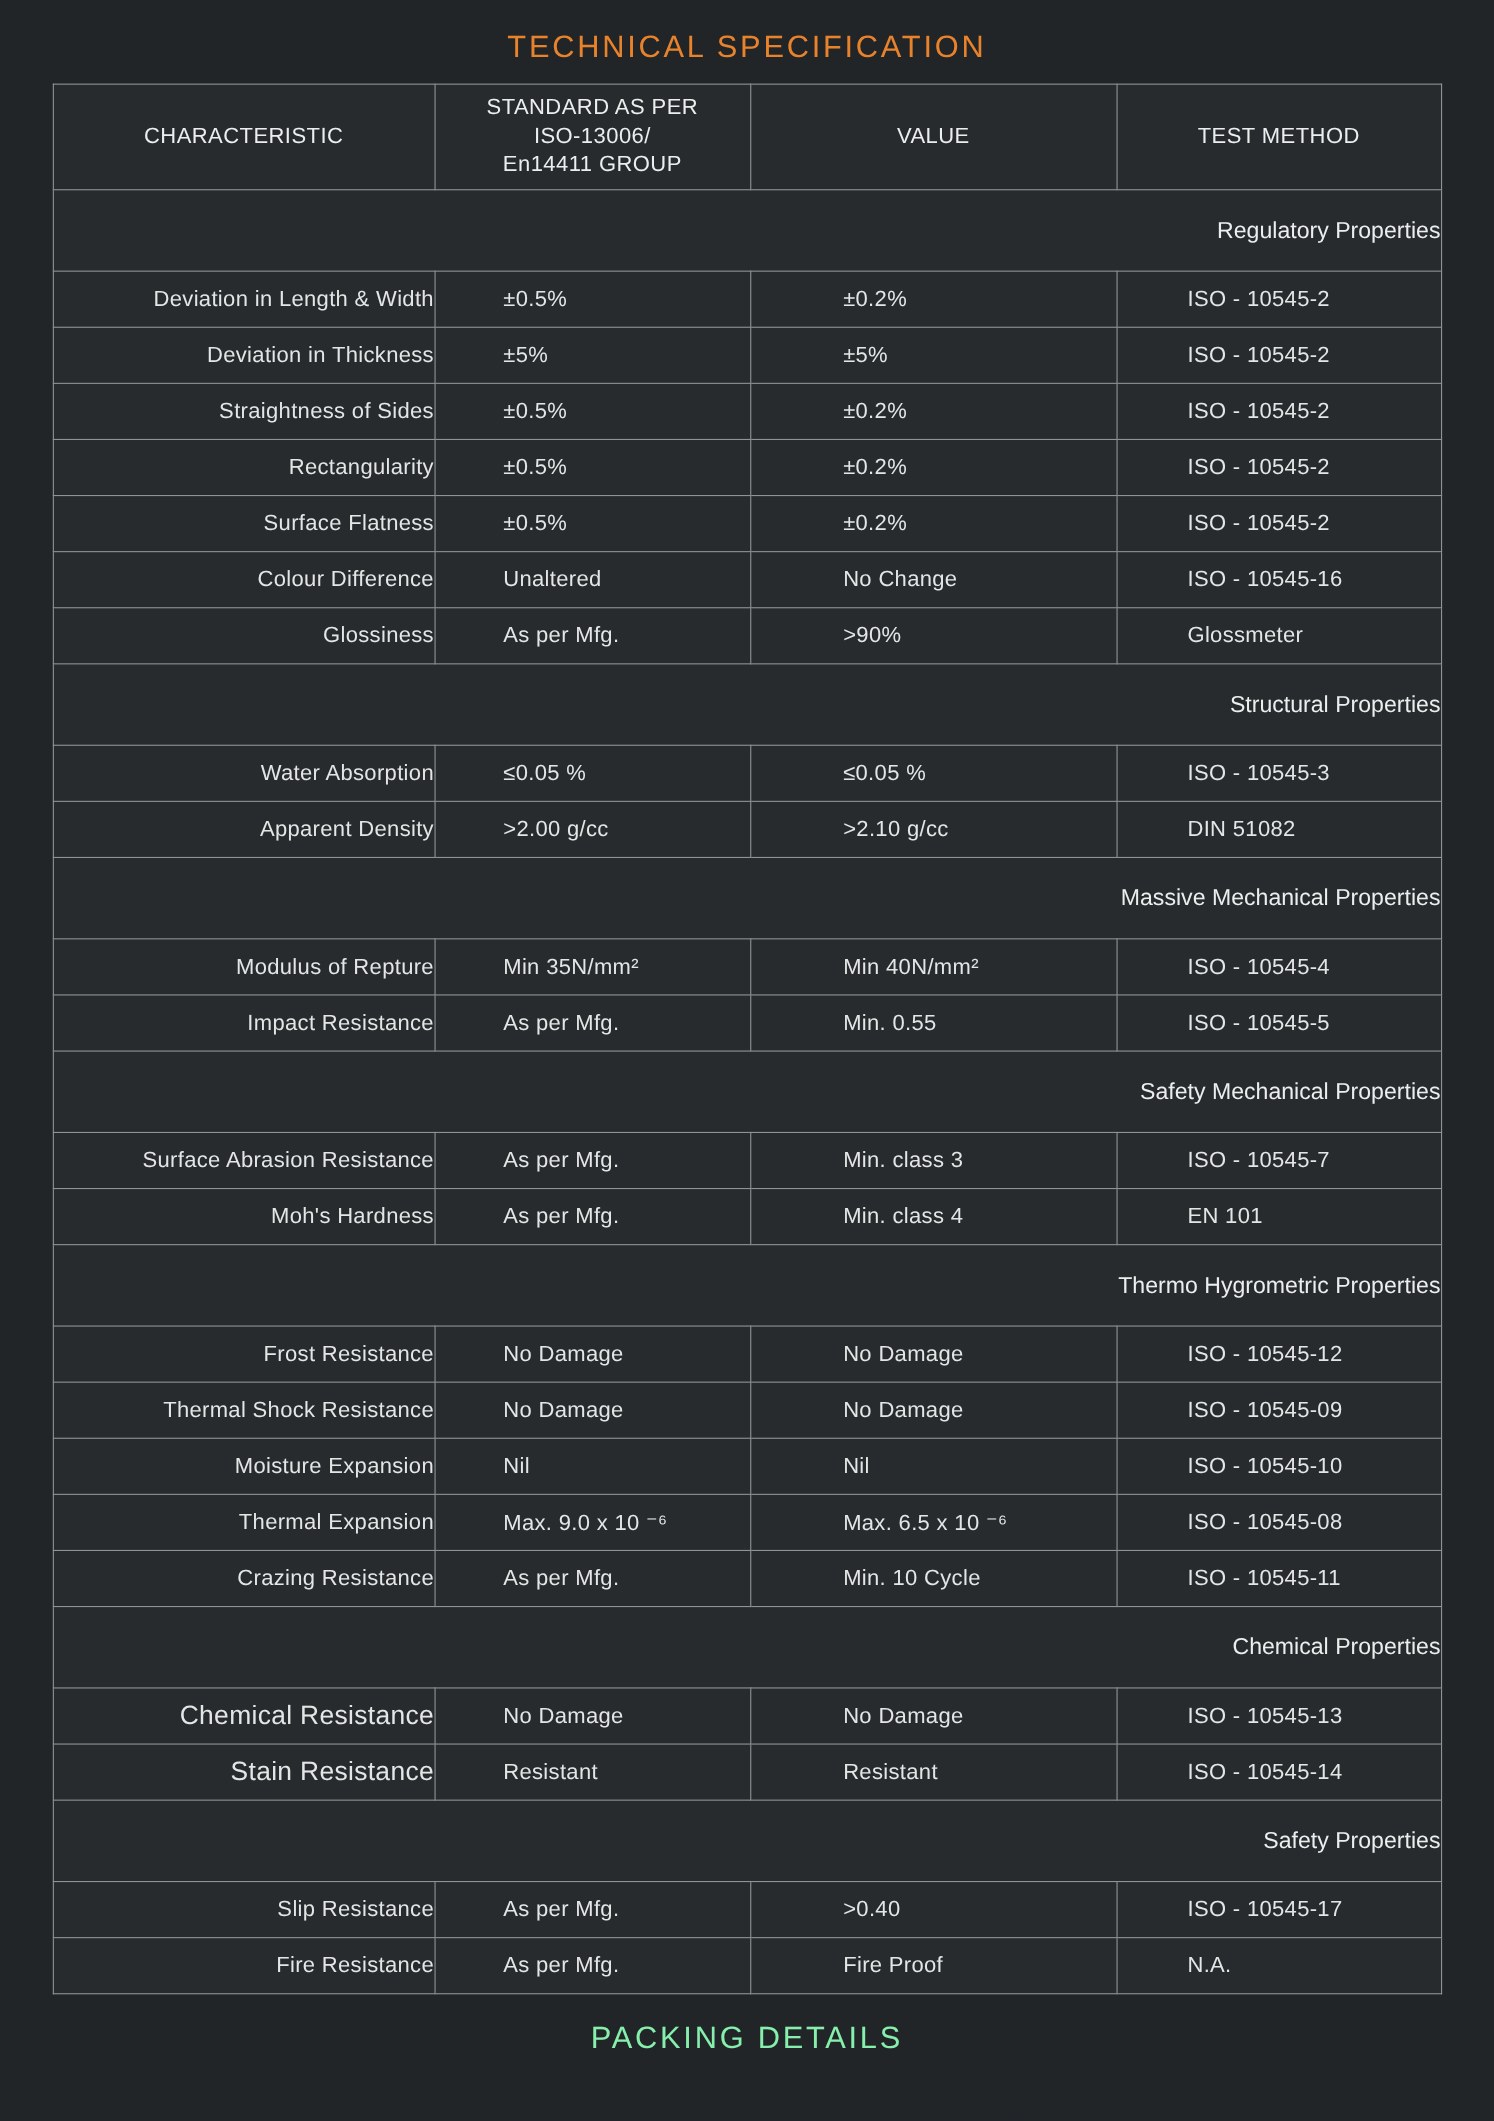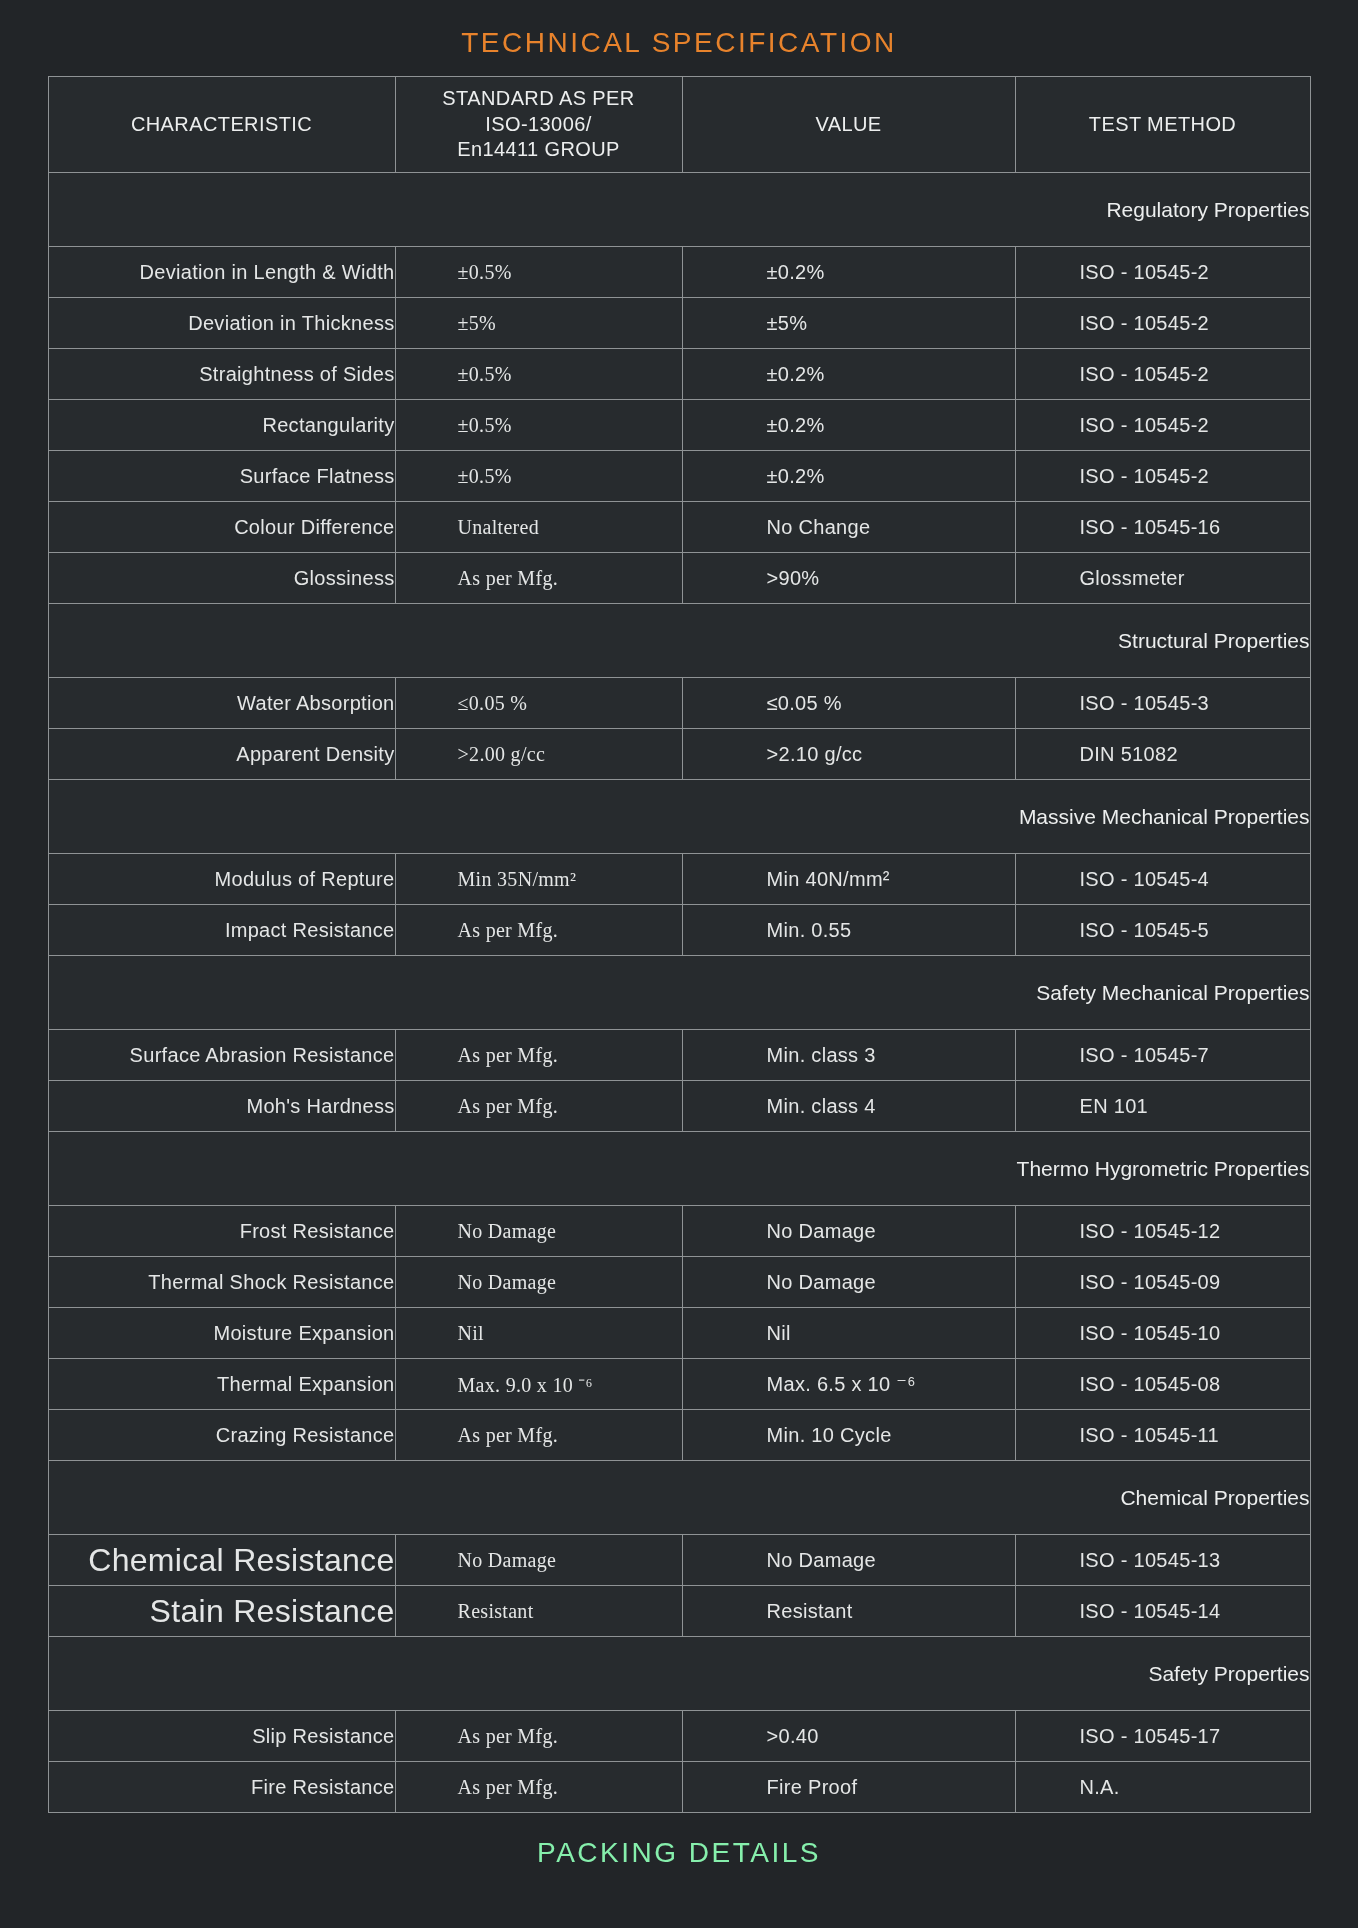--- a/index.html
+++ b/index.html
@@ -48,25 +48,25 @@
     color: #eceeee;
   }
   .spec .data-row td {
     height: 51px;
     vertical-align: middle;
     font-size: 20px;
     letter-spacing: 0.3px;
     color: #e4e6e6;
   }
   .spec .data-row td.c0 { padding-left: 22px; text-align: right; }
-  .spec .data-row td.c1 { padding-left: 62px; font-family: Liberation Serif, serif; }
+  .spec .data-row td.c1 { padding-left: 62px; }
   .spec .data-row td.c2 { padding-left: 84px; }
   .spec .data-row td.c3 { padding-left: 64px; }
   
-  .spec .data-row.sec-5 td.c0 { font-size: 32px; margin-left: 48px; }
+  .spec .data-row.sec-5 td.c0 { font-size: 24px; margin-left: 48px; }
 
   
   .packing-title {
     text-align: center;
     color: #86efac;
     font-size: 28px;
     font-weight: 500;
     letter-spacing: 2.5px;
     margin-top: 24px;
     margin-bottom: 21px;

